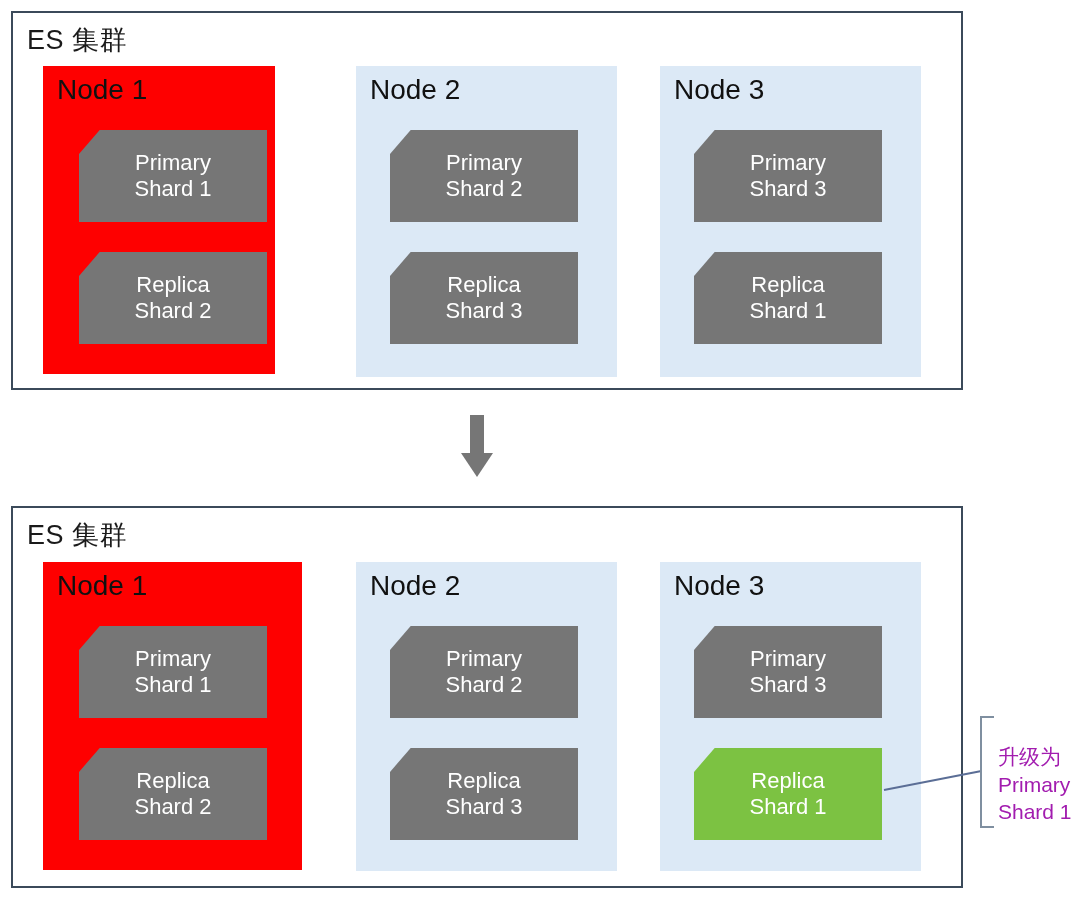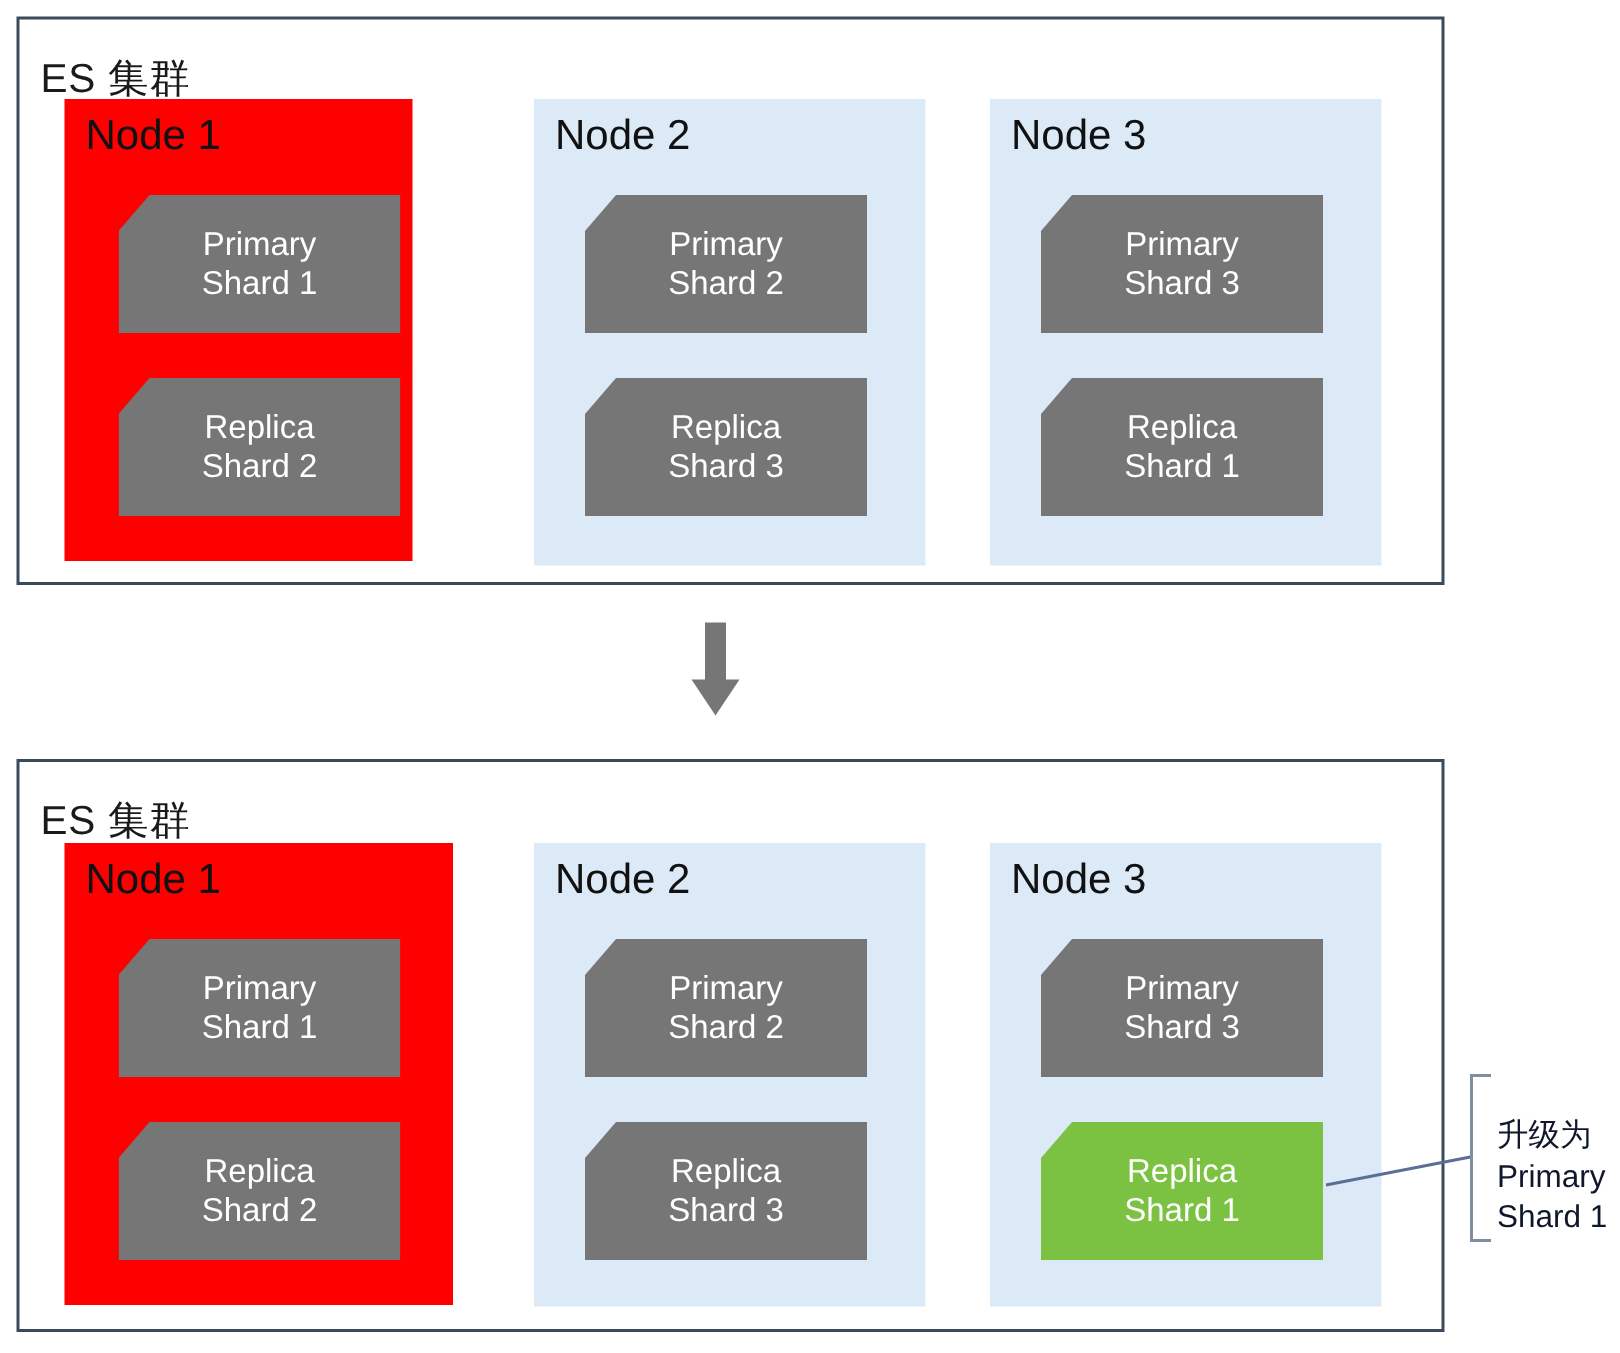--- a/index.html
+++ b/index.html
@@ -18,21 +18,20 @@
     border:2px solid #3b4a5a;
     background:#ffffff;
     box-sizing:border-box;
   }
   .cluster-title{
     position:absolute;
     font-size:27px;
     color:#1a1a1a;
     letter-spacing:0.5px;
     white-space:nowrap;
-    margin-top:12px;
   }
 
   
   .node{
     position:absolute;
     box-sizing:border-box;
   }
   .node.healthy{background:#dce9f6;}
   .node.failed{background:#fe0000;}
   .node-title{
@@ -82,21 +81,21 @@
   
   .anno-bracket{
     position:absolute;
     border:2px solid #7f8fa0;
     border-right:none;
     width:14px;
     box-sizing:border-box;
   }
   .anno-text{
     position:absolute;
-    color:#0f172a;
+    color:#a21caf;
     font-size:21px;
     line-height:1.32;
     white-space:nowrap;
   }
   .anno-text span{display:block;}
   .anno-line{
     position:absolute;
     height:2px;
     background:#5b6e96;
     transform-origin:0 50%;

